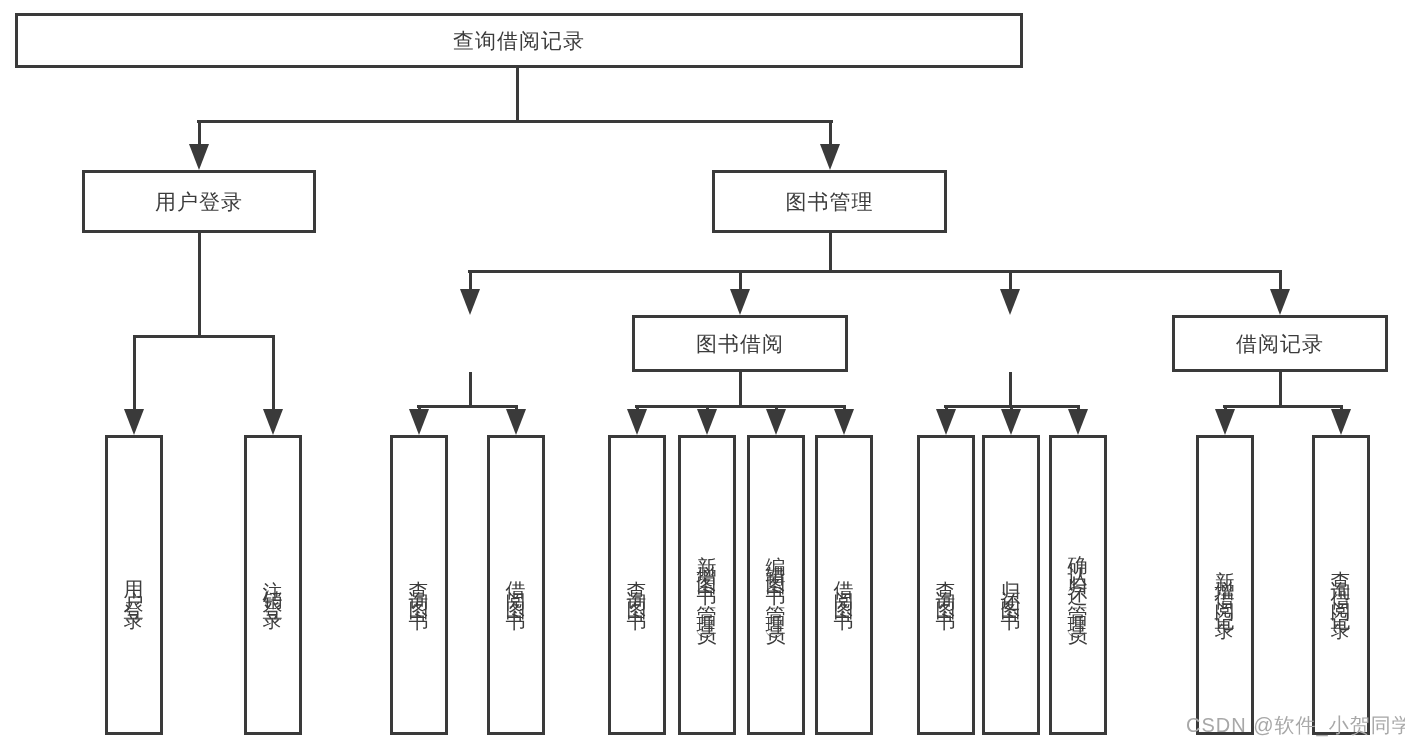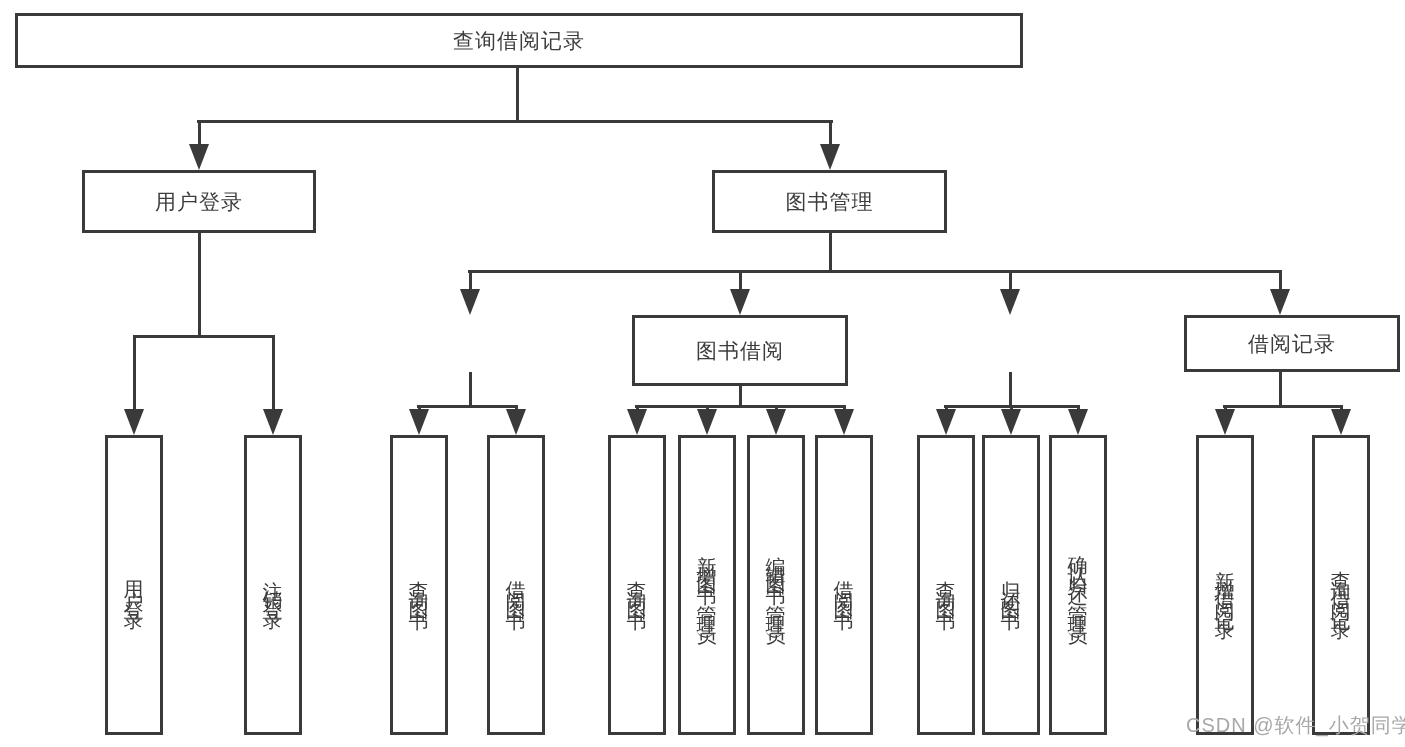--- a/index.html
+++ b/index.html
@@ -90,24 +90,24 @@
   <div class="hl" style="left:468px;top:270px;width:814px;"></div>
   <div class="vl" style="left:469px;top:270px;height:20px;"></div>
   <div class="ah" style="left:460px;top:289px;"></div>
   <div class="vl" style="left:739px;top:270px;height:20px;"></div>
   <div class="ah" style="left:730px;top:289px;"></div>
   <div class="vl" style="left:1009px;top:270px;height:20px;"></div>
   <div class="ah" style="left:1000px;top:289px;"></div>
   <div class="vl" style="left:1279px;top:270px;height:20px;"></div>
   <div class="ah" style="left:1270px;top:289px;"></div>
 
-  <div class="box" style="left:632px;top:315px;width:216px;height:71px;">
+  <div class="box" style="left:632px;top:315px;width:216px;height:57px;">
     <span>图书借阅</span>
   </div>
-  <div class="box" style="left:1172px;top:315px;width:216px;height:57px;margin-left:12px;">
+  <div class="box" style="left:1172px;top:315px;width:216px;height:57px;">
     <span>借阅记录</span>
   </div>
 
   <div class="vl" style="left:469px;top:372px;height:35px;"></div>
   <div class="hl" style="left:417px;top:405px;width:101px;"></div>
   <div class="vl" style="left:739px;top:372px;height:35px;"></div>
   <div class="hl" style="left:635px;top:405px;width:211px;"></div>
   <div class="vl" style="left:1009px;top:372px;height:35px;"></div>
   <div class="hl" style="left:944px;top:405px;width:136px;"></div>
   <div class="vl" style="left:1279px;top:372px;height:35px;"></div>

